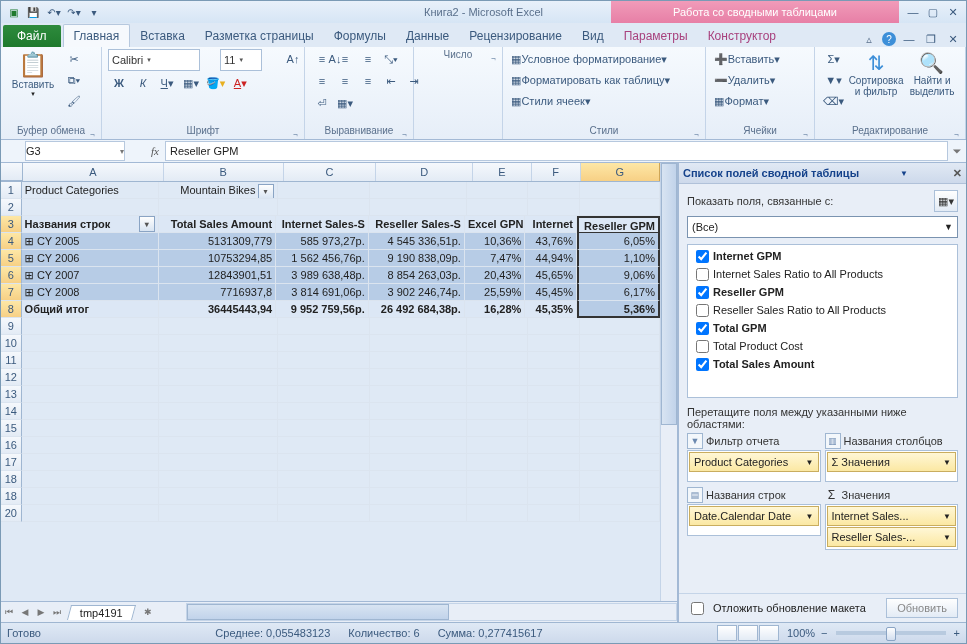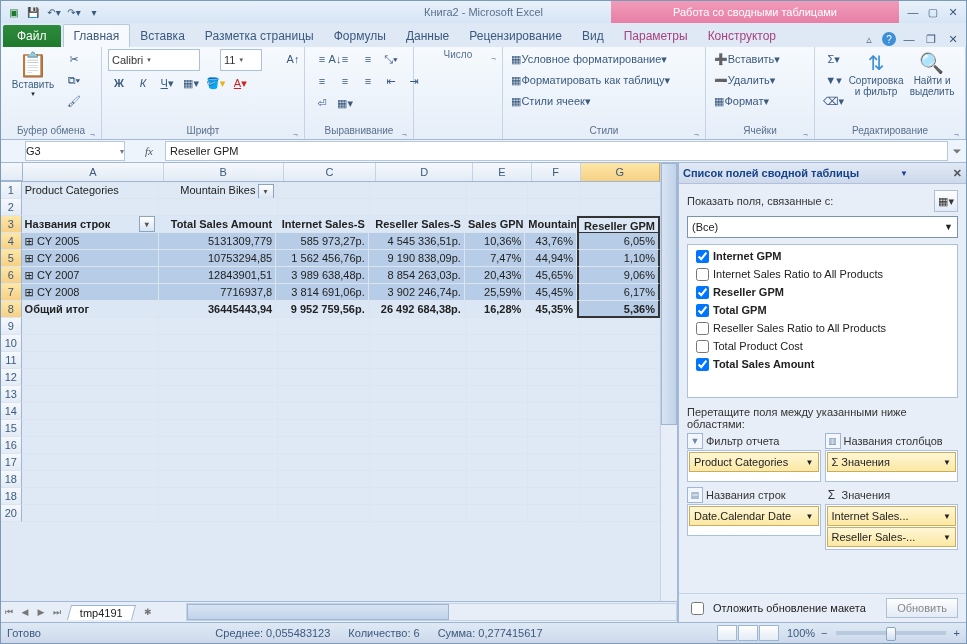--- a/index.html
+++ b/index.html
@@ -25,21 +25,21 @@
 .bigbtn{display:flex;flex-direction:column;align-items:center;justify-content:center;width:48px;padding:2px;cursor:pointer}
 .bigbtn .ic{font-size:24px;color:#d98b2d}
 .bigbtn .lbl{font-size:10px;color:#3b5a7e;text-align:center;line-height:11px}
 .btnstack{display:flex;flex-direction:column;gap:1px}
 .smbtn{height:20px;min-width:18px;padding:0 2px;display:flex;align-items:center;justify-content:center;cursor:pointer;color:#3b5a7e;font-size:11px}
 .combo{height:20px;border:1px solid #abc0d9;background:#fff;display:flex;align-items:center;padding:0 3px;font-size:11px;color:#333}
 .combo .dd{margin-left:4px;font-size:7px;color:#555}
 .fmla{height:22px;background:#eef4fb;border-bottom:1px solid #a3b9d5;display:flex;align-items:center}
 .namebox{width:98px;height:18px;border:1px solid #b6c8de;background:#fff;margin-left:24px;text-align:center;display:flex;align-items:center;justify-content:center;font-size:11px}
 .fmla-sep{width:20px;text-align:center;color:#777}
-.fmla-fx{font-style:italic;font-family:"Times New Roman",serif;color:#555;width:20px;}
+.fmla-fx{font-style:italic;font-family:"Times New Roman",serif;color:#555;width:20px;text-align:center}
 .fmla-input{flex:1;background:#fff;border:1px solid #b6c8de;height:18px;padding:0 4px;display:flex;align-items:center;font-size:11px}
 .main{flex:1;display:flex;min-height:0}
 .gridarea{flex:1;display:flex;flex-direction:column;min-width:0;border-right:1px solid #a3b9d5}
 .colhdr{height:18px;display:flex;background:linear-gradient(#f5f8fc,#e3ebf5);border-bottom:1px solid #9fb6d1}
 .rowhrow{display:flex;height:17px}
 .cornercell{width:22px;border-right:1px solid #9fb6d1;border-bottom:1px solid #9fb6d1;background:linear-gradient(#f5f8fc,#e3ebf5)}
 .ch{border-right:1px solid #c4d4e8;text-align:center;line-height:18px;color:#3b5a7e;font-size:11px}
 .ch.sel{background:linear-gradient(#fde7a6,#f7d085);border-color:#cfa656}
 .rh{width:22px;border-right:1px solid #9fb6d1;border-bottom:1px solid #dbe4ef;background:linear-gradient(#f5f8fc,#e3ebf5);text-align:center;line-height:17px;color:#3b5a7e;font-size:11px}
 .rh.sel{background:linear-gradient(#fde7a6,#f7d085)}
@@ -281,22 +281,22 @@
               <div class="cell  r" style="width:60px"></div>
               <div class="cell  r" style="width:50px"></div>
               <div class="cell  r" style="width:82px"></div>
             </div>
             <div class="rowhrow">
               <div class="rh sel">3</div>
               <div class="cell hdr" style="width:146px">Названия строк<span class="dd-icon" style="float:right">▾</span></div>
               <div class="cell hdr r" style="width:124px">Total Sales Amount</div>
               <div class="cell hdr r" style="width:96px">Internet Sales-S</div>
               <div class="cell hdr r" style="width:100px">Reseller Sales-S</div>
-              <div class="cell hdr r" style="width:60px">Sales GPN</div>
-              <div class="cell hdr r" style="width:50px">Mountain</div>
+              <div class="cell hdr r" style="width:60px">Excel GPN</div>
+              <div class="cell hdr r" style="width:50px">Internet</div>
               <div class="cell hlhdr r" style="width:82px">Reseller GPM</div>
             </div>
             <div class="rowhrow">
               <div class="rh sel">4</div>
               <div class="cell sel" style="width:146px">⊞ CY 2005</div>
               <div class="cell sel r" style="width:124px">5131309,779</div>
               <div class="cell sel r" style="width:96px">585 973,27р.</div>
               <div class="cell sel r" style="width:100px">4 545 336,51р.</div>
               <div class="cell sel r" style="width:60px">10,36%</div>
               <div class="cell sel r" style="width:50px">43,76%</div>
@@ -500,27 +500,27 @@
             <span>Internet GPM</span>
           </div>
           <div class="flitem">
             <input type="checkbox" style="">
             <span>Internet Sales Ratio to All Products</span>
           </div>
           <div class="flitem b">
             <input type="checkbox" checked="" style="">
             <span>Reseller GPM</span>
           </div>
+          <div class="flitem">
+            <input type="checkbox" style="">
+            <span>Reseller Sales Ratio to All Products</span>
+          </div>
           <div class="flitem b">
             <input type="checkbox" checked="" style="">
             <span>Total GPM</span>
-          </div>
-          <div class="flitem">
-            <input type="checkbox" style="">
-            <span>Reseller Sales Ratio to All Products</span>
           </div>
           <div class="flitem">
             <input type="checkbox" style="">
             <span>Total Product Cost</span>
           </div>
           <div class="flitem b">
             <input type="checkbox" checked="" style="">
             <span>Total Sales Amount</span>
           </div>
         </div>

